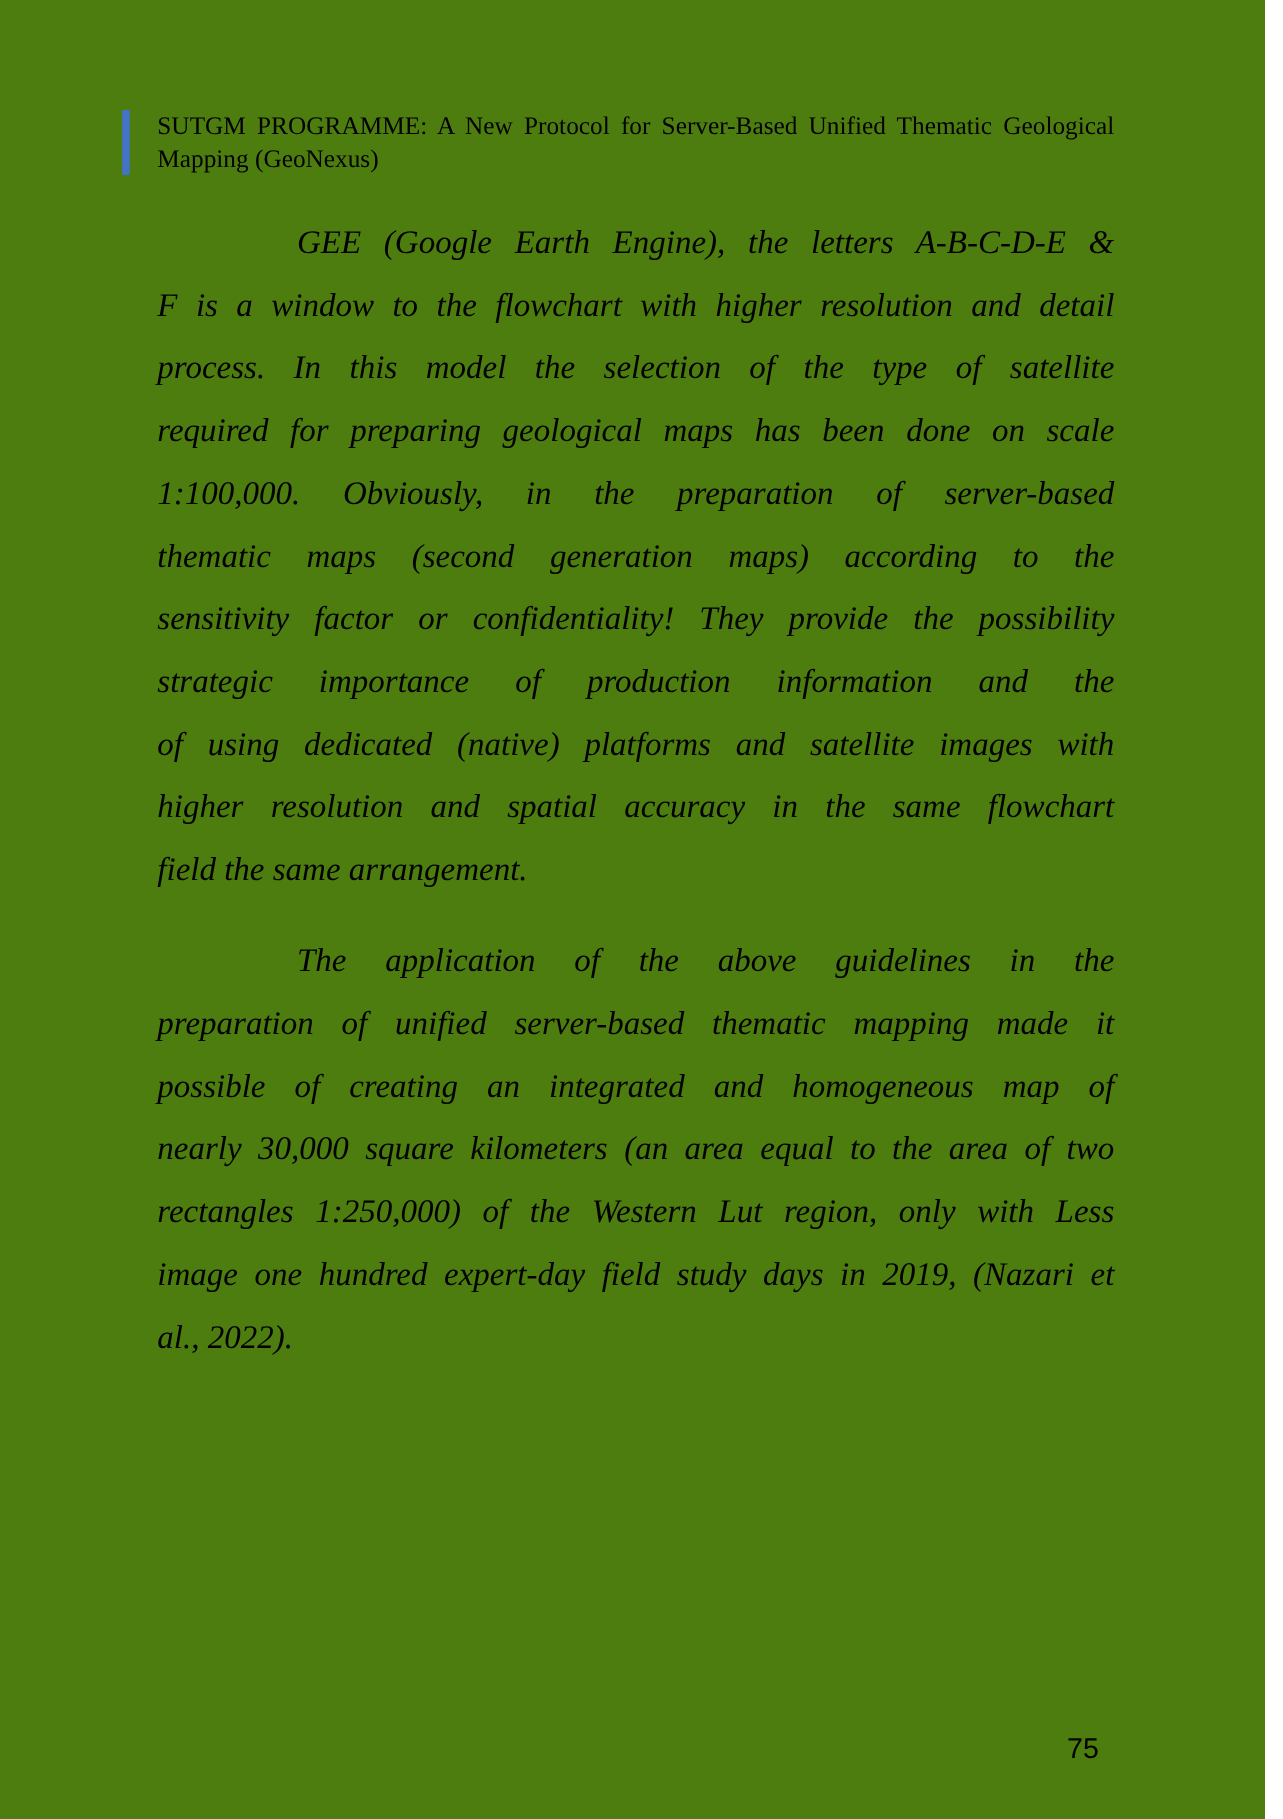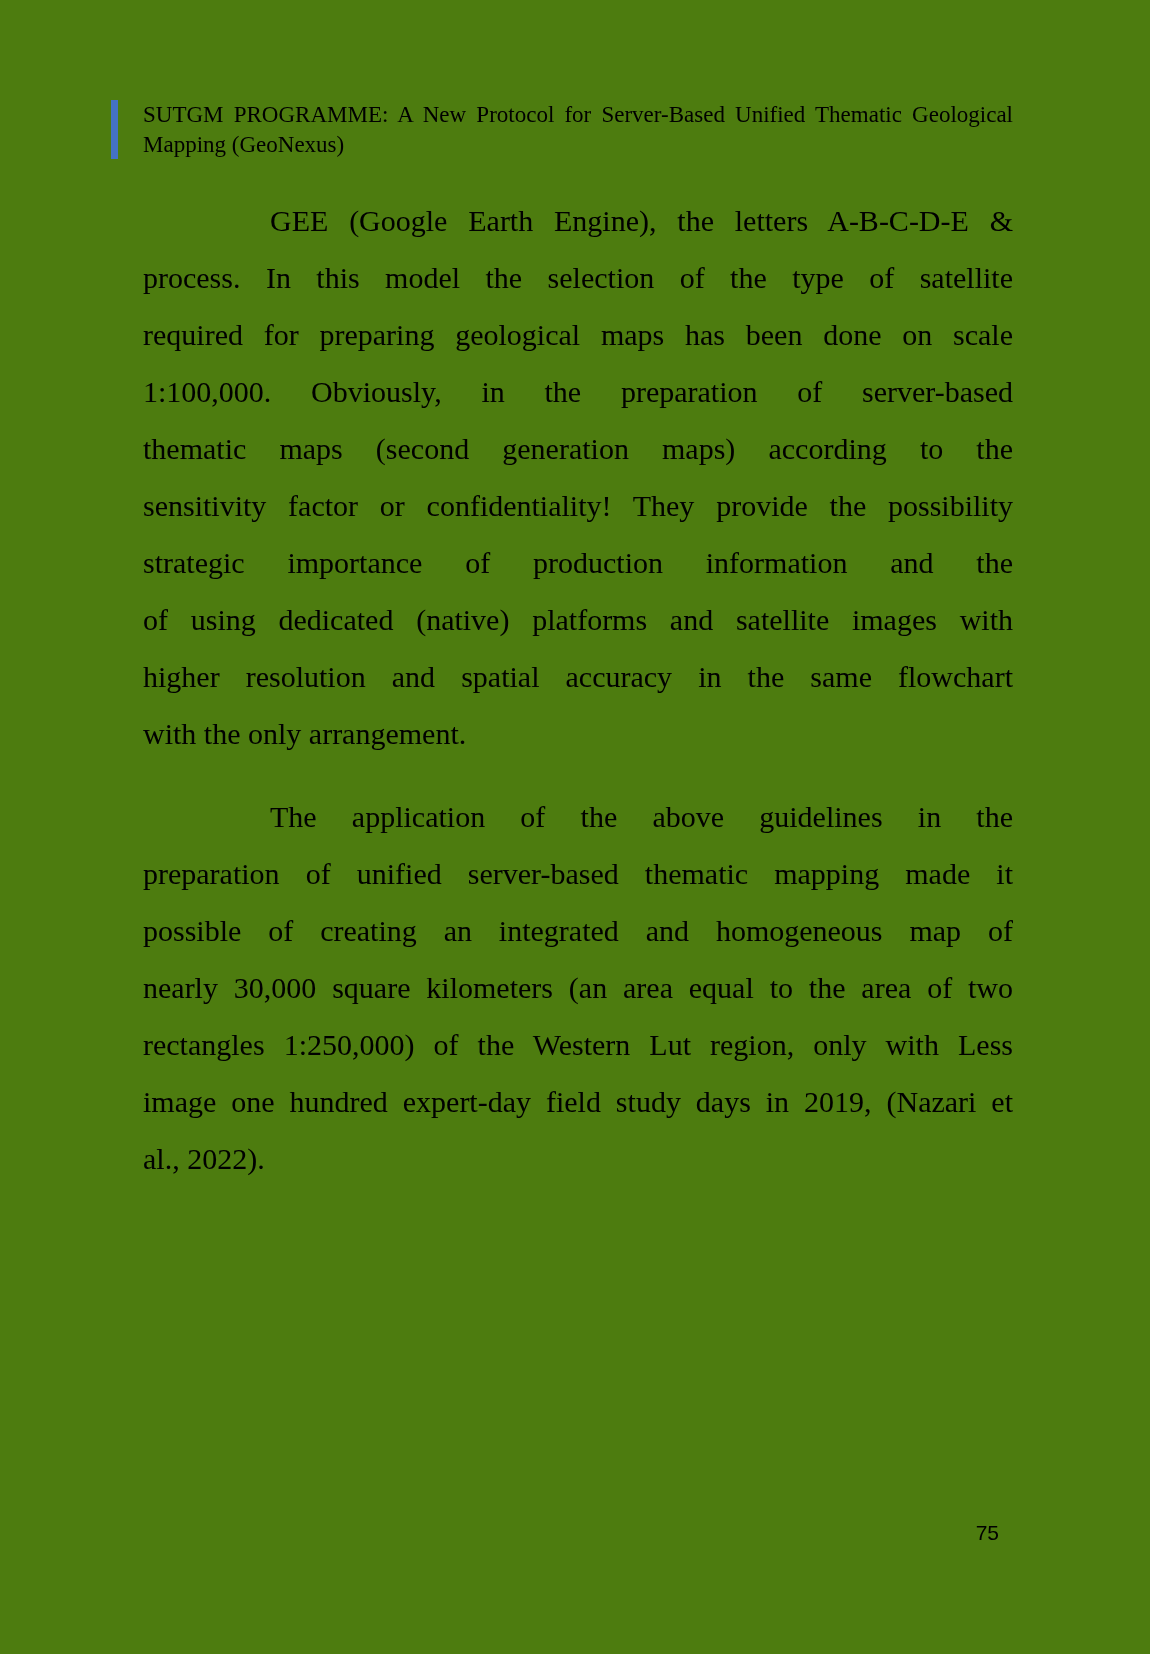--- a/index.html
+++ b/index.html
@@ -50,34 +50,35 @@
     width: 870px;
     font-size: 30px;
     line-height: 57px;
   }
   .para + .para {
     margin-top: 26px;
   }
   .bline {
     text-align: justify;
     text-align-last: justify;
+    font-style: italic;
   }
   .bline.first {
     text-indent: 127px;
   }
   .bline.last {
     text-align-last: left;
   }
   
   .page-number {
     position: absolute;
     right: 151px;
-    top: 1515px;
+    top: 1571px;
     font-family: "Liberation Sans", sans-serif;
-    font-size: 21px;
+    font-size: 26px;
     line-height: 36px;
     text-align: right;
   }
 </style>
 </head>
 <body>
 
 <div class="page">
 
   <header class="doc-header">
@@ -85,29 +86,30 @@
     <div class="header-lines">
       <div class="header-line jfull">SUTGM PROGRAMME: A New Protocol for Server-Based Unified Thematic Geological</div>
       <div class="header-line">Mapping (GeoNexus)</div>
     </div>
   </header>
 
   <main class="doc-body">
 
     <div class="para">
       <div class="bline first">GEE (Google Earth Engine), the letters A-B-C-D-E &amp;</div>
+      <div class="bline">F is a window to the flowchart with higher resolution and detail</div>
       <div class="bline">process. In this model the selection of the type of satellite</div>
       <div class="bline">required for preparing geological maps has been done on scale</div>
       <div class="bline">1:100,000. Obviously, in the preparation of server-based</div>
       <div class="bline">thematic maps (second generation maps) according to the</div>
       <div class="bline">sensitivity factor or confidentiality! They provide the possibility</div>
       <div class="bline">strategic importance of production information and the</div>
       <div class="bline">of using dedicated (native) platforms and satellite images with</div>
       <div class="bline">higher resolution and spatial accuracy in the same flowchart</div>
-      <div class="bline last">with the only arrangement.</div>
+      <div class="bline last">field the same arrangement.</div>
     </div>
 
     <div class="para">
       <div class="bline first">The application of the above guidelines in the</div>
       <div class="bline">preparation of unified server-based thematic mapping made it</div>
       <div class="bline">possible of creating an integrated and homogeneous map of</div>
       <div class="bline">nearly 30,000 square kilometers (an area equal to the area of two</div>
       <div class="bline">rectangles 1:250,000) of the Western Lut region, only with Less</div>
       <div class="bline">image one hundred expert-day field study days in 2019, (Nazari et</div>
       <div class="bline last">al., 2022).</div>

